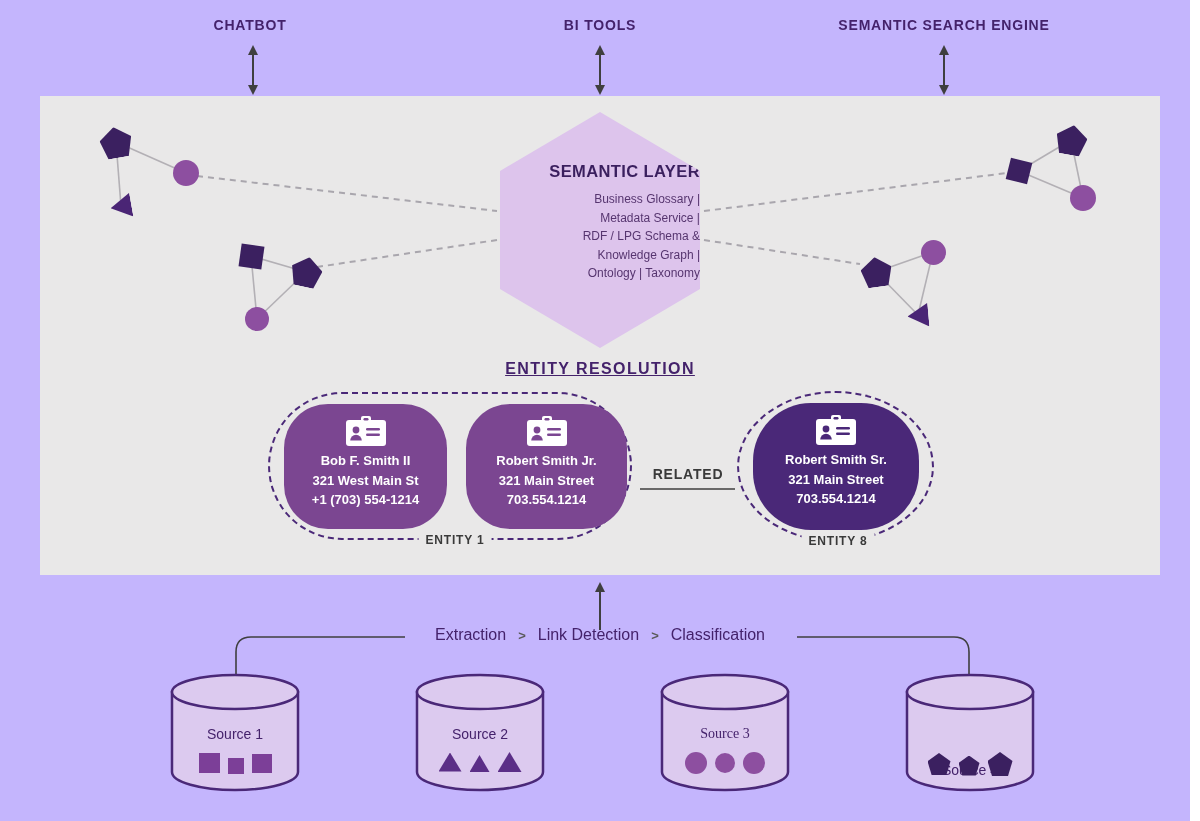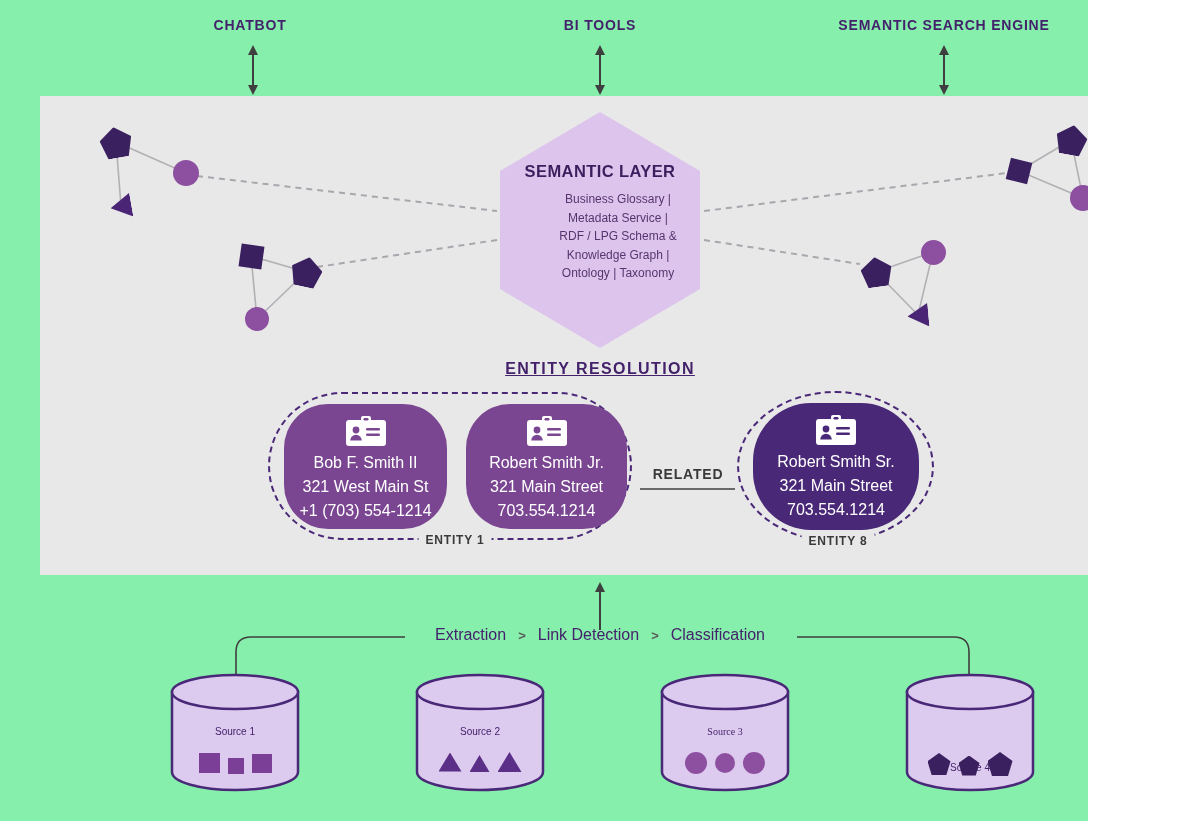--- a/index.html
+++ b/index.html
@@ -1,74 +1,74 @@
 <!DOCTYPE html>
 <html><head>
 <meta charset="utf-8">
 <style>
   html,body{margin:0;padding:0;background:#ffffff;}
   .canvas{
-    position:relative;width:1088px;height:821px;background:#86efac;
+    position:relative;width:1190px;height:821px;background:#c4b5fd;
     font-family:"Liberation Sans",sans-serif;overflow:hidden;
   }
   .top-label{
     position:absolute;top:17px;transform:translateX(-50%);
     font-size:14px;font-weight:bold;letter-spacing:.8px;color:#44226b;white-space:nowrap;
   }
   .gray-box{position:absolute;left:40px;top:96px;width:1120px;height:479px;background:#e9e8e8;}
   .overlay-svg{position:absolute;left:0;top:0;width:1200px;height:821px;pointer-events:none;}
   .shape{position:absolute;}
   .pent{clip-path:polygon(50% 0%,100% 38%,82% 100%,18% 100%,0% 38%);}
   .tri{clip-path:polygon(50% 0%,100% 100%,0% 100%);}
   .circ{border-radius:50%;}
   .bg-dark{background:#3b2060;}
   .bg-mid{background:#8d4fa0;}
   .bg-tri{background:#4a2575;}
   .hexagon{
     position:absolute;left:500px;top:112px;width:200px;height:236px;background:#ddc4ec;
     clip-path:polygon(50% 0,100% 25%,100% 75%,50% 100%,0 75%,0 25%);
-    display:flex;flex-direction:column;align-items:center;padding-top:50px;box-sizing:border-box;text-align:center;
+    display:flex;flex-direction:column;align-items:flex-end;padding-top:50px;box-sizing:border-box;text-align:center;
   }
   .hex-title{font-size:16.5px;font-weight:bold;color:#3a1f5e;letter-spacing:.4px;margin-bottom:9px;}
   .hex-line{font-size:12px;color:#56356f;line-height:1.55;padding-left:36px;}
   .section-title{
     position:absolute;left:600px;top:360px;transform:translateX(-50%);
     font-size:16px;font-weight:bold;letter-spacing:1.4px;color:#44226b;white-space:nowrap;text-decoration:underline;
   }
   .entity-group-1{position:absolute;left:268px;top:392px;width:364px;height:148px;
     border:2.5px dashed #4a2878;border-radius:80px;box-sizing:border-box;}
   .entity-group-2{position:absolute;left:737px;top:391px;width:197px;height:151px;
     border:2.5px dashed #4a2878;border-radius:50%;box-sizing:border-box;}
   .card{
     position:absolute;color:#ffffff;display:flex;flex-direction:column;align-items:center;
     padding-top:11px;box-sizing:border-box;text-align:center;
   }
   .card.mid{background:#7b4691;border-radius:44px;}
   .card.dark{background:#4a2878;border-radius:58px;}
-  .card-line{font-size:16px;font-weight:normal;line-height:1.5;white-space:nowrap;}
+  .card-line{font-size:13px;font-weight:bold;line-height:1.5;white-space:nowrap;}
   .badge-wrap{display:block;margin-bottom:4px;height:32px;}
   .icon-mid{color:#7b4691;}
   .icon-dark{color:#4a2878;}
   .entity-label{
     position:absolute;transform:translateX(-50%);font-size:12px;font-weight:bold;
     letter-spacing:.8px;color:#3a3a3a;background:#e9e8e8;padding:0 7px;white-space:nowrap;
   }
   .related-label{
     position:absolute;left:688px;top:466px;transform:translateX(-50%);
     font-size:14px;font-weight:bold;letter-spacing:.8px;color:#3a3a3a;white-space:nowrap;
   }
   .pipeline{
     position:absolute;left:600px;top:626px;transform:translateX(-50%);
     display:flex;align-items:center;gap:12px;font-size:16px;color:#44226b;white-space:nowrap;
   }
   .pipeline .sep{color:#5a5a5a;font-size:13px;font-weight:bold;}
   .cyl{position:absolute;top:672px;}
   .source-label{
     position:absolute;top:726px;width:130px;text-align:center;
-    font-size:10px;color:#44226b;
+    font-size:14px;color:#44226b;
   }
   .shape-row{
     position:absolute;top:752px;width:130px;display:flex;justify-content:center;
     align-items:center;gap:8px;
   }
   .shape-row span{display:block;}
   .sq-mid{background:#7c3f98;}
   .tri-dark{background:#5b2e87;clip-path:polygon(50% 0%,100% 100%,0% 100%);}
   .circ-mid{background:#8d4fa0;border-radius:50%;}
   .pent-dark{background:#3b2060;clip-path:polygon(50% 0%,100% 38%,82% 100%,18% 100%,0% 38%);}

